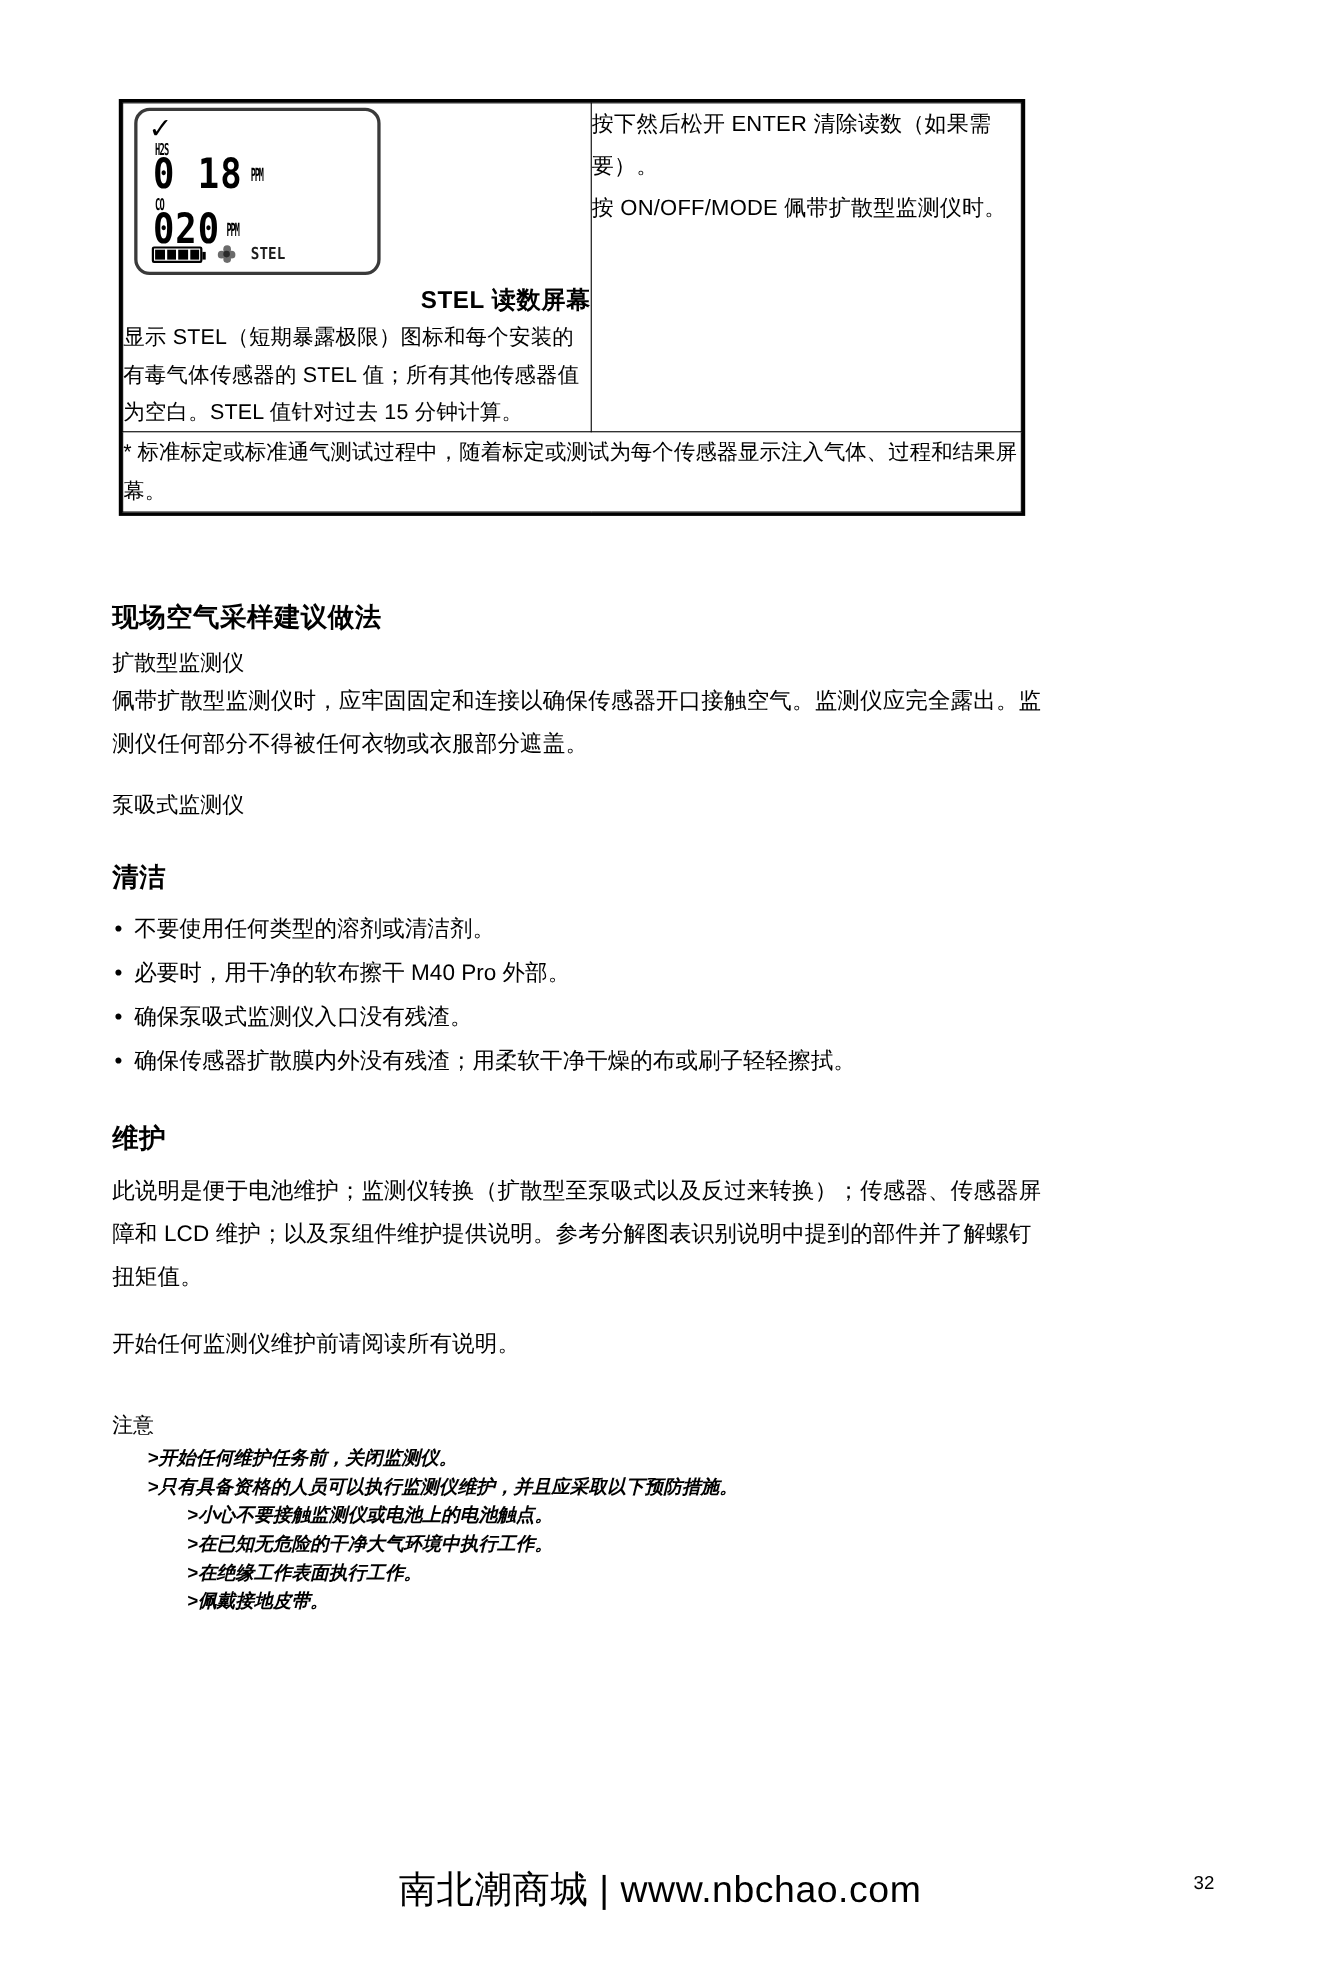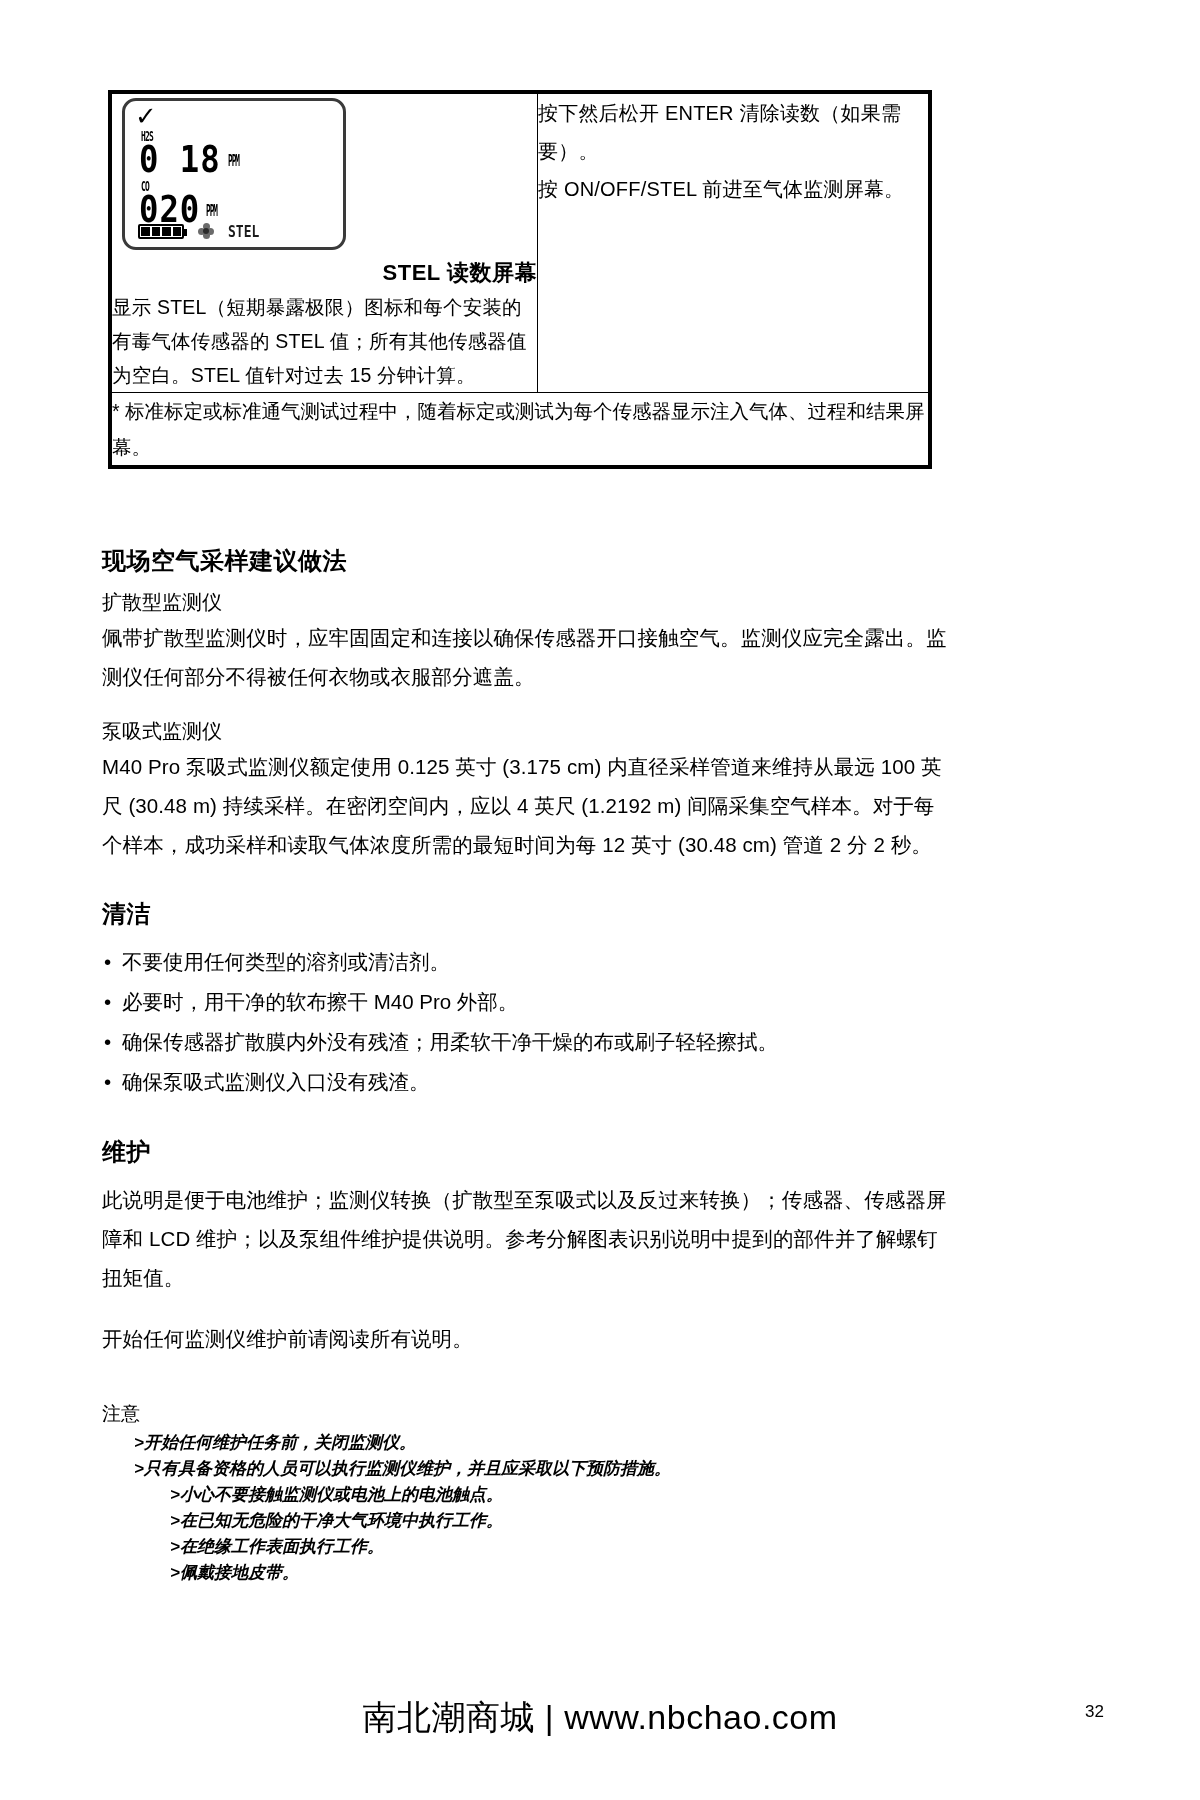--- a/index.html
+++ b/index.html
@@ -318,51 +318,50 @@
               <span class="stel-tag">STEL</span>
             </div>
           </div>
 
           <div class="cell-title">STEL  读数屏幕</div>
           <div class="cell-body">显示 STEL（短期暴露极限）图标和每个安装的有毒气体传感器的 STEL 值；所有其他传感器值为空白。STEL 值针对过去 15 分钟计算。</div>
         </td>
 
         <td class="cell-right">
           <p>按下然后松开 ENTER 清除读数（如果需要）。</p>
-          <p>按 ON/OFF/STEL 前进至气体监测屏幕。</p>
+          <p>按 ON/OFF/MODE 佩带扩散型监测仪时。</p>
         </td>
       </tr>
       <tr>
         <td class="cell-full" colspan="2">
           <p>* 标准标定或标准通气测试过程中，随着标定或测试为每个传感器显示注入气体、过程和结果屏幕。</p>
         </td>
       </tr>
     </tbody>
       </table>
   </div>
 
   <div class="content">
 
     <h2 class="section">现场空气采样建议做法</h2>
     <h3 class="sub">扩散型监测仪</h3>
     <p class="para">佩带扩散型监测仪时，应牢固固定和连接以确保传感器开口接触空气。监测仪应完全露出。监测仪任何部分不得被任何衣物或衣服部分遮盖。</p>
 
     <div class="gap-sm"></div>
 
     <h3 class="sub">泵吸式监测仪</h3>
-    <p class="para">M40 Pro 泵吸式监测仪额定使用 0.125 英寸 (3.175 cm) 内直径采样管道来维持从最远 100 英尺 (30.48 m) 持续采样。在密闭空间内，应以 4 英尺 (1.2192 m) 间隔采集空气样本。对于每个样本，成功采样和读取气体浓度所需的最短时间为每 12 英寸 (30.48 cm) 管道 2 分 2 秒。</p>
 
     <div class="gap-md"></div>
 
     <h2 class="section">清洁</h2>
     <ul class="bullets">
       <li>不要使用任何类型的溶剂或清洁剂。</li>
       <li>必要时，用干净的软布擦干 M40 Pro 外部。</li>
+      <li>确保泵吸式监测仪入口没有残渣。</li>
       <li>确保传感器扩散膜内外没有残渣；用柔软干净干燥的布或刷子轻轻擦拭。</li>
-      <li>确保泵吸式监测仪入口没有残渣。</li>
     </ul>
 
     <div class="gap-md"></div>
 
     <h2 class="section">维护</h2>
     <p class="para">此说明是便于电池维护；监测仪转换（扩散型至泵吸式以及反过来转换）；传感器、传感器屏障和 LCD 维护；以及泵组件维护提供说明。参考分解图表识别说明中提到的部件并了解螺钉扭矩值。</p>
     <div class="gap-sm"></div>
     <p class="para">开始任何监测仪维护前请阅读所有说明。</p>
 
     <div class="gap-lg"></div>

